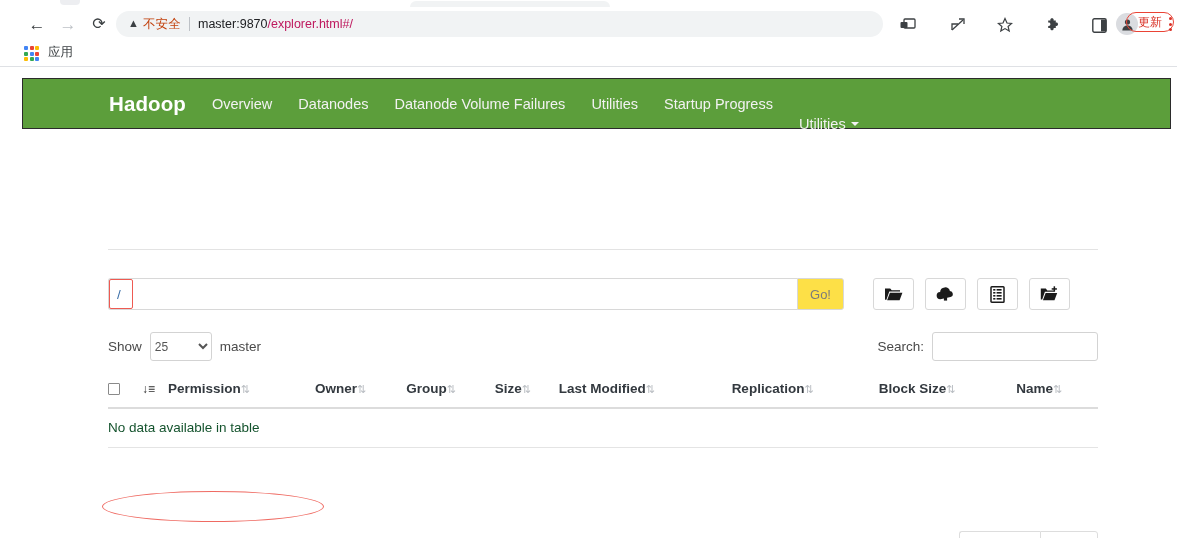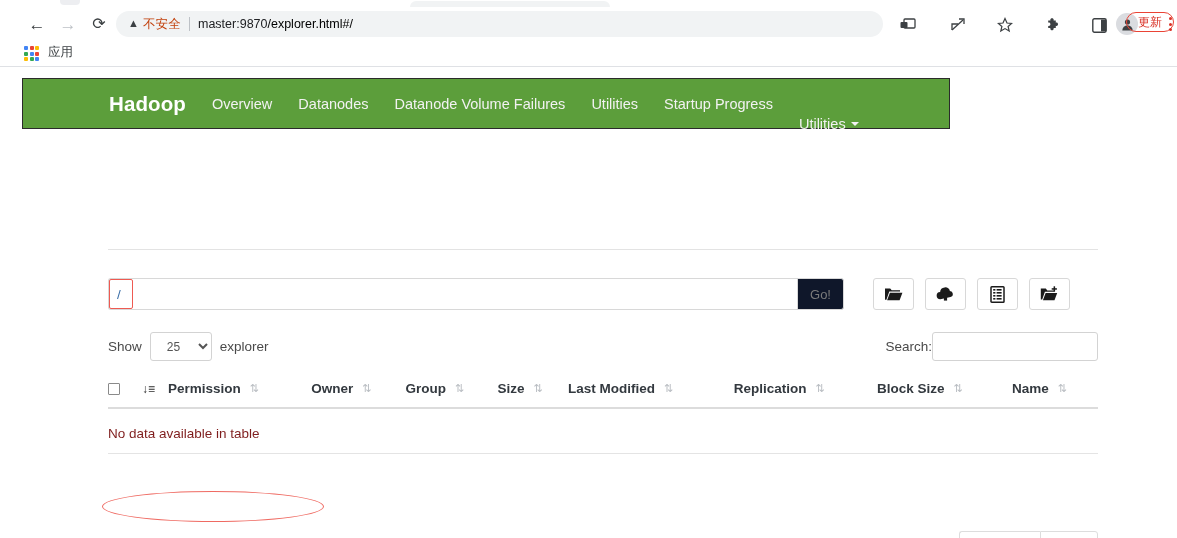--- a/index.html
+++ b/index.html
@@ -52,21 +52,21 @@
     position: relative; top: -1px;
   }
   .omnibox .insecure {
     font-size: 12.5px; color: #c2410c; letter-spacing: .2px;
   }
   .omnibox .vsep {
     display: inline-block; width: 1px; height: 14px;
     background: #bdc1c6; margin: 0 8px;
   }
   .omnibox .url { font-size: 12.5px; color: #202124; }
-  .omnibox .url .dim { color: #000000; }
+  .omnibox .url .dim { color: #be185d; }
 
   .tb-icon {
     position: absolute; top: 8px; width: 20px; height: 20px;
     display: flex; align-items: center; justify-content: center;
     color: #3c4043;
   }
   .icon-cast   { left: 898px; }
   .icon-share  { left: 948px; }
   .icon-star   { left: 995px; }
   .icon-ext    { left: 1044px; }
@@ -107,21 +107,21 @@
     position: absolute; left: 0; top: 66px; width: 1177px; height: 1px;
     background: #dfe1e5;
   }
 
   
   .page {
     position: absolute; left: 0; top: 67px; width: 1177px; height: 471px;
     background: #ffffff;
   }
   .navbar {
-    position: absolute; left: 22px; top: 11px; width: 928px; height: 51px;
+    position: absolute; left: 22px; top: 11px; width: 1149px; height: 51px;
     background: #5c9e3b;
     border: 1px solid #2b2b2b;
   }
   .navbar-inner {
     position: absolute; left: 0; top: 0; height: 49px;
     display: flex; align-items: center;
     padding-left: 86px;
   }
   .brand {
     color: #ffffff; font-size: 20.5px; font-weight: 700;
@@ -163,21 +163,21 @@
     flex: 1; height: 32px;
     border: 1px solid #d8d8d8; border-right: none;
     border-radius: 3px 0 0 3px;
     font-size: 13.5px; color: #3b6fa8;
     padding: 0 8px;
     outline: none; background: #fff;
   }
   .go-btn {
     width: 47px; height: 32px;
     border: 1px solid #d8d8d8; border-radius: 0 3px 3px 0;
-    background: #0f172a; color: #7b7b7b; font-size: 13px;
+    background: #fde047; color: #7b7b7b; font-size: 13px;
     cursor: pointer;
   }
   .annot-box {
     position: absolute; left: 1px; top: 1px;
     width: 24px; height: 30px;
     border: 1.6px solid #ee5a52; border-radius: 2px;
     pointer-events: none;
   }
   .btn-toolbar {
     position: absolute; left: 765px; top: 0;
@@ -197,26 +197,26 @@
   }
   .show-entries {
     position: absolute; left: 0; top: 0;
     display: flex; align-items: center; gap: 8px;
     font-size: 13.5px; color: #4a4a4a;
   }
   .len-select {
     width: 62px; height: 29px;
     border: 1px solid #d3d3d3; border-radius: 3px;
     background: #fff; color: #555; font-size: 12px;
-    padding-left: 12px;
+    padding-left: 0;
     font-family: "Liberation Sans", sans-serif;
   }
   .search-wrap {
     position: absolute; right: 0; top: 0;
-    display: flex; align-items: center; 
+    display: flex; align-items: center; gap: 8px;
     font-size: 13.5px; color: #4a4a4a;
   }
   .search-input {
     width: 166px; height: 29px;
     border: 1px solid #d3d3d3; border-radius: 3px;
     background: #fff; outline: none; padding: 0 6px;
     font-size: 13px;
   }
 
   
@@ -224,35 +224,35 @@
     position: absolute; left: 108px; top: 309px; width: 990px;
     border-collapse: collapse;
   }
   .data-table th {
     text-align: left;
     font-size: 13.5px; font-weight: 700; color: #33393f;
     padding: 5px 0 11px 0;
     border-bottom: 2px solid #dcdcdc;
     white-space: nowrap;
   }
-  .th-inner { display: inline-flex; align-items: center; gap: 9px; }
+  .th-inner { display: inline-flex; align-items: flex-end; }
   .sort-arrows {
     display: inline-block; color: #b9bdc2; font-size: 11px;
     letter-spacing: -1px; font-weight: 400;
   }
   .hdr-checkbox {
     width: 12px; height: 12px;
     border: 1px solid #8a8a8a; border-radius: 1px;
     display: inline-block; background: #fff;
     vertical-align: middle;
   }
   .sort-az { color: #2b2b2b; font-size: 12px; }
   .empty-row td {
-    font-size: 13.5px; color: #7f1d1d;
-    padding: 17px 0 12px 0;
+    font-size: 13.5px; color: #14532d;
+    padding: 11px 0 12px 0;
     border-bottom: 1px solid #e4e4e4;
   }
   .annot-ellipse {
     position: absolute; left: 102px; top: 424px;
     width: 222px; height: 31px;
     border: 1.5px solid #ef6a62; border-radius: 50%;
     pointer-events: none;
   }
 
   .table-footer {
@@ -420,21 +420,21 @@
   </div>
 
   <div class="table-controls">
     <div class="show-entries">
       <span>Show</span>
       <select class="len-select">
         <option>25</option>
         <option>50</option>
         <option>100</option>
       </select>
-      <span>explorer</span>
+      <span>master</span>
     </div>
     <div class="search-wrap">
       <span>Search:</span>
       <input class="search-input" type="text" placeholder="" style="">
     </div>
   </div>
 
   <table class="data-table">
     <thead>
       <tr>

